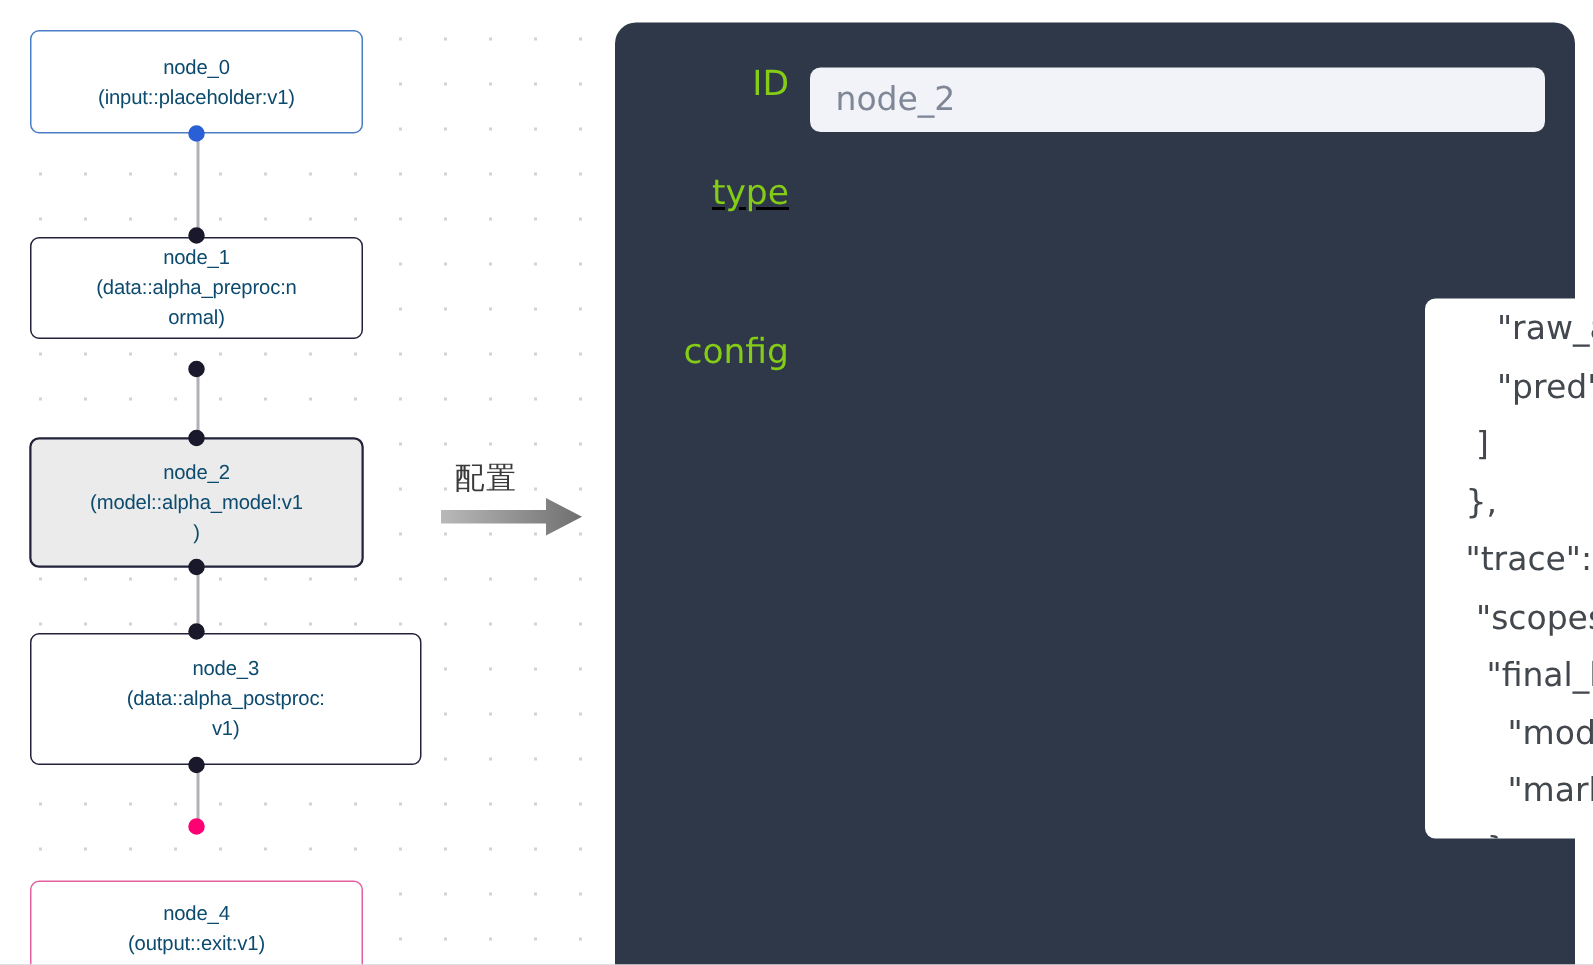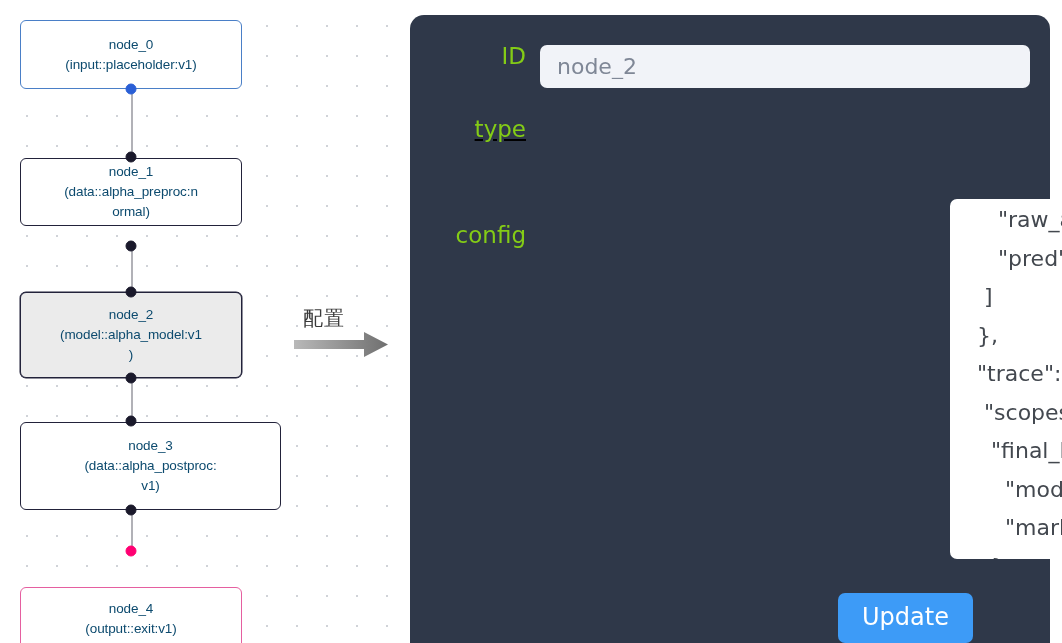--- a/index.html
+++ b/index.html
@@ -251,16 +251,15 @@
    "trace": {
     "scopes": {
      "final_layer": {
        "module": "pi0",
        "mark_scope": false
      },
      "action_model": {</textarea>
 
     </div>
 
-    <button id="update-button">Update</button>
   </div>
 
 </div>
 
 </body></html>

